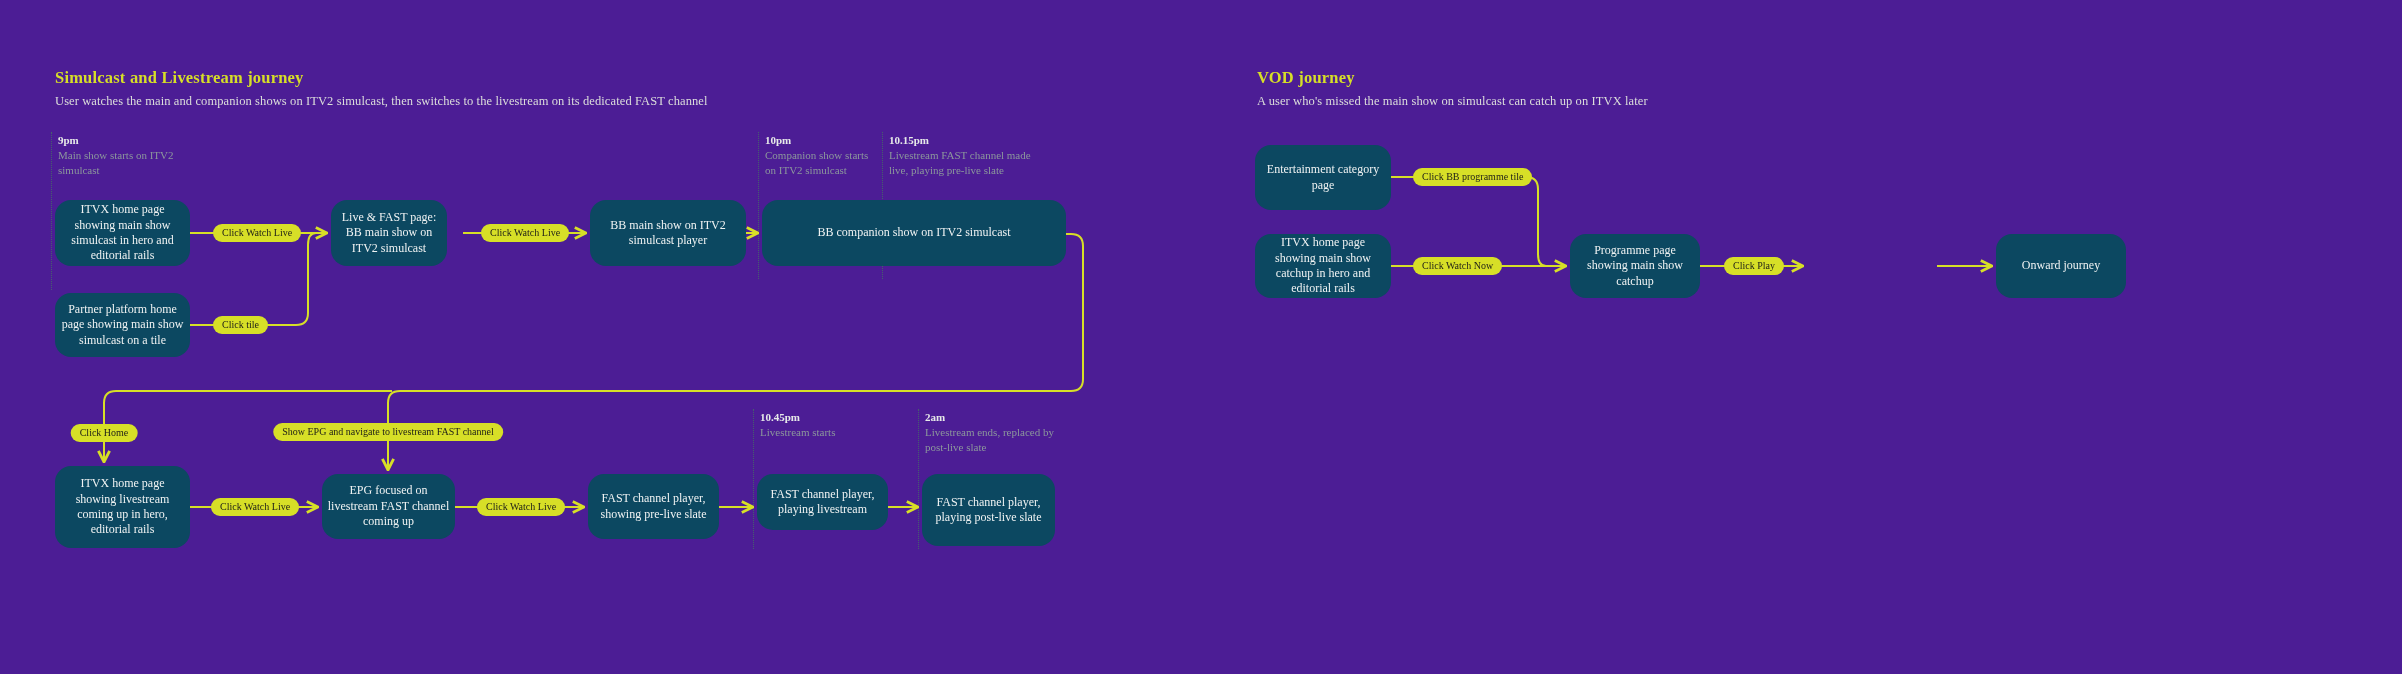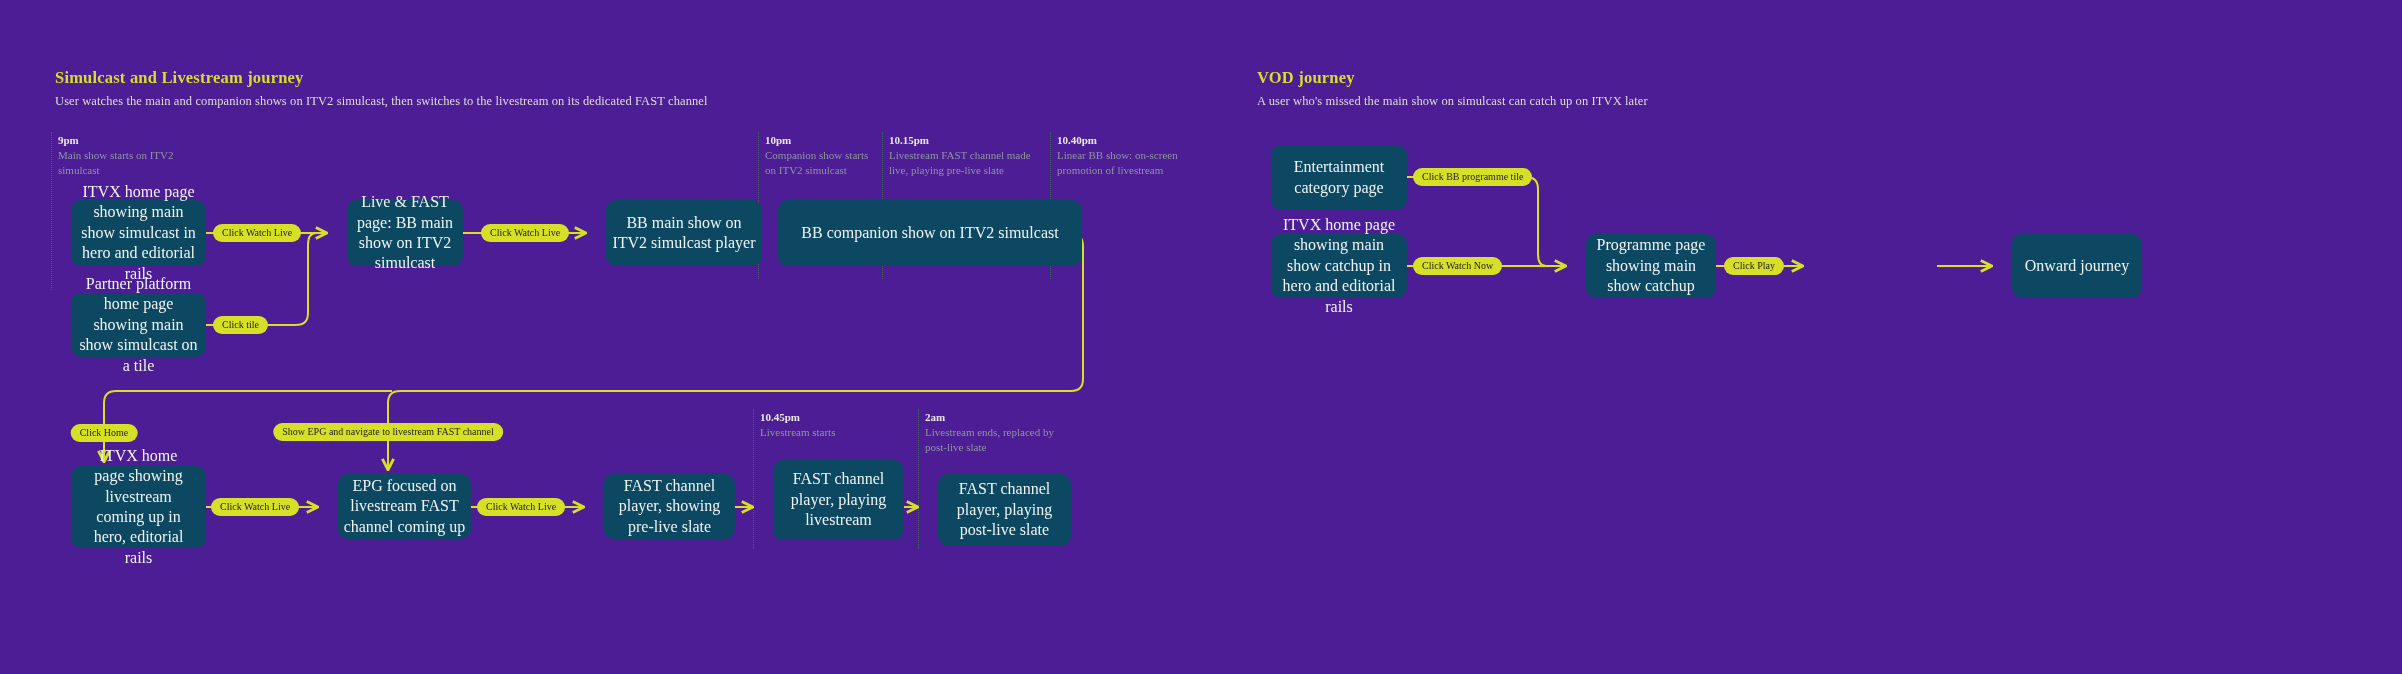--- a/index.html
+++ b/index.html
@@ -15,24 +15,24 @@
     position:absolute;font-size:12.5px;color:#dcdedb;z-index:2;letter-spacing:.1px;
   }
   .tmarker{position:absolute;z-index:0;}
   .tmarker::before{
     content:"";position:absolute;left:0;top:2px;height:var(--lh);
     border-left:1px dotted #45606b;
   }
   .ttime{margin:4px 0 2px 7px;font-size:11px;font-weight:bold;color:#e6e9e8;}
   .tdesc{margin-left:7px;font-size:11px;line-height:1.32;color:#8c979c;}
   .node{
-    position:absolute;z-index:2;background:#0c4861;border-radius:10px;
-    color:#f0f3f3;font-size:16px;line-height:1.28;text-align:center;
+    position:absolute;z-index:2;background:#0c4861;border-radius:16px;
+    color:#f0f3f3;font-size:12px;line-height:1.28;text-align:center;
     display:flex;align-items:center;justify-content:center;
-    padding:0 5px;box-sizing:border-box;margin-left:16px;
+    padding:0 5px;box-sizing:border-box;
   }
   svg.connectors{position:absolute;left:0;top:0;z-index:1;}
   .pill{
     position:absolute;z-index:3;background:#d7df27;color:#1d1e18;
     font-size:10px;line-height:1;padding:4px 9px;border-radius:11px;
     white-space:nowrap;transform:translateY(-50%);
   }
   .pill.centered{transform:translate(-50%,-50%);}
 </style>
 </head>
@@ -49,24 +49,20 @@
     <div class="ttime">9pm</div>
     <div class="tdesc">Main show starts on ITV2 simulcast</div>
   </div>
   <div class="tmarker" style="left:758px;top:130px;--lh:147px;width:116px">
     <div class="ttime">10pm</div>
     <div class="tdesc">Companion show starts on ITV2 simulcast</div>
   </div>
   <div class="tmarker" style="left:882px;top:130px;--lh:147px;width:152px">
     <div class="ttime">10.15pm</div>
     <div class="tdesc">Livestream FAST channel made live, playing pre-live slate</div>
-  </div>
-  <div class="tmarker" style="left:1050px;top:130px;--lh:147px;width:132px">
-    <div class="ttime">10.40pm</div>
-    <div class="tdesc">Linear BB show: on-screen promotion of livestream</div>
   </div>
   <div class="tmarker" style="left:753px;top:407px;--lh:140px;width:130px">
     <div class="ttime">10.45pm</div>
     <div class="tdesc">Livestream starts</div>
   </div>
   <div class="tmarker" style="left:918px;top:407px;--lh:140px;width:148px">
     <div class="ttime">2am</div>
     <div class="tdesc">Livestream ends, replaced by post-live slate</div>
   </div>
 
@@ -95,21 +91,21 @@
   </svg>
 
   <div class="node" style="left:55px;top:200px;width:135px;height:66px">ITVX home page showing main show simulcast in hero and editorial rails</div>
   <div class="node" style="left:55px;top:293px;width:135px;height:64px">Partner platform home page showing main show simulcast on a tile</div>
   <div class="node" style="left:331px;top:200px;width:116px;height:66px">Live &amp; FAST page: BB main show on ITV2 simulcast</div>
   <div class="node" style="left:590px;top:200px;width:156px;height:66px">BB main show on ITV2 simulcast player</div>
   <div class="node" style="left:762px;top:200px;width:304px;height:66px">BB companion show on ITV2 simulcast</div>
   <div class="node" style="left:55px;top:466px;width:135px;height:82px;padding:0 17px">ITVX home page showing livestream coming up in hero, editorial rails</div>
   <div class="node" style="left:322px;top:474px;width:133px;height:65px">EPG focused on livestream FAST channel coming up</div>
   <div class="node" style="left:588px;top:474px;width:131px;height:65px">FAST channel player, showing pre-live slate</div>
-  <div class="node" style="left:757px;top:460px;width:131px;height:80px">FAST channel player, playing livestream</div>
+  <div class="node" style="left:757px;top:474px;width:131px;height:56px">FAST channel player, playing livestream</div>
   <div class="node" style="left:922px;top:474px;width:133px;height:72px">FAST channel player, playing post-live slate</div>
 
   <div class="node" style="left:1255px;top:145px;width:136px;height:65px">Entertainment category page</div>
   <div class="node" style="left:1255px;top:234px;width:136px;height:64px">ITVX home page showing main show catchup in hero and editorial rails</div>
   <div class="node" style="left:1570px;top:234px;width:130px;height:64px">Programme page showing main show catchup</div>
   <div class="node" style="left:1996px;top:234px;width:130px;height:64px">Onward journey</div>
 
   <div class="pill" style="left:213px;top:233px">Click Watch Live</div>
   <div class="pill" style="left:213px;top:325px">Click tile</div>
   <div class="pill" style="left:481px;top:233px">Click Watch Live</div>

